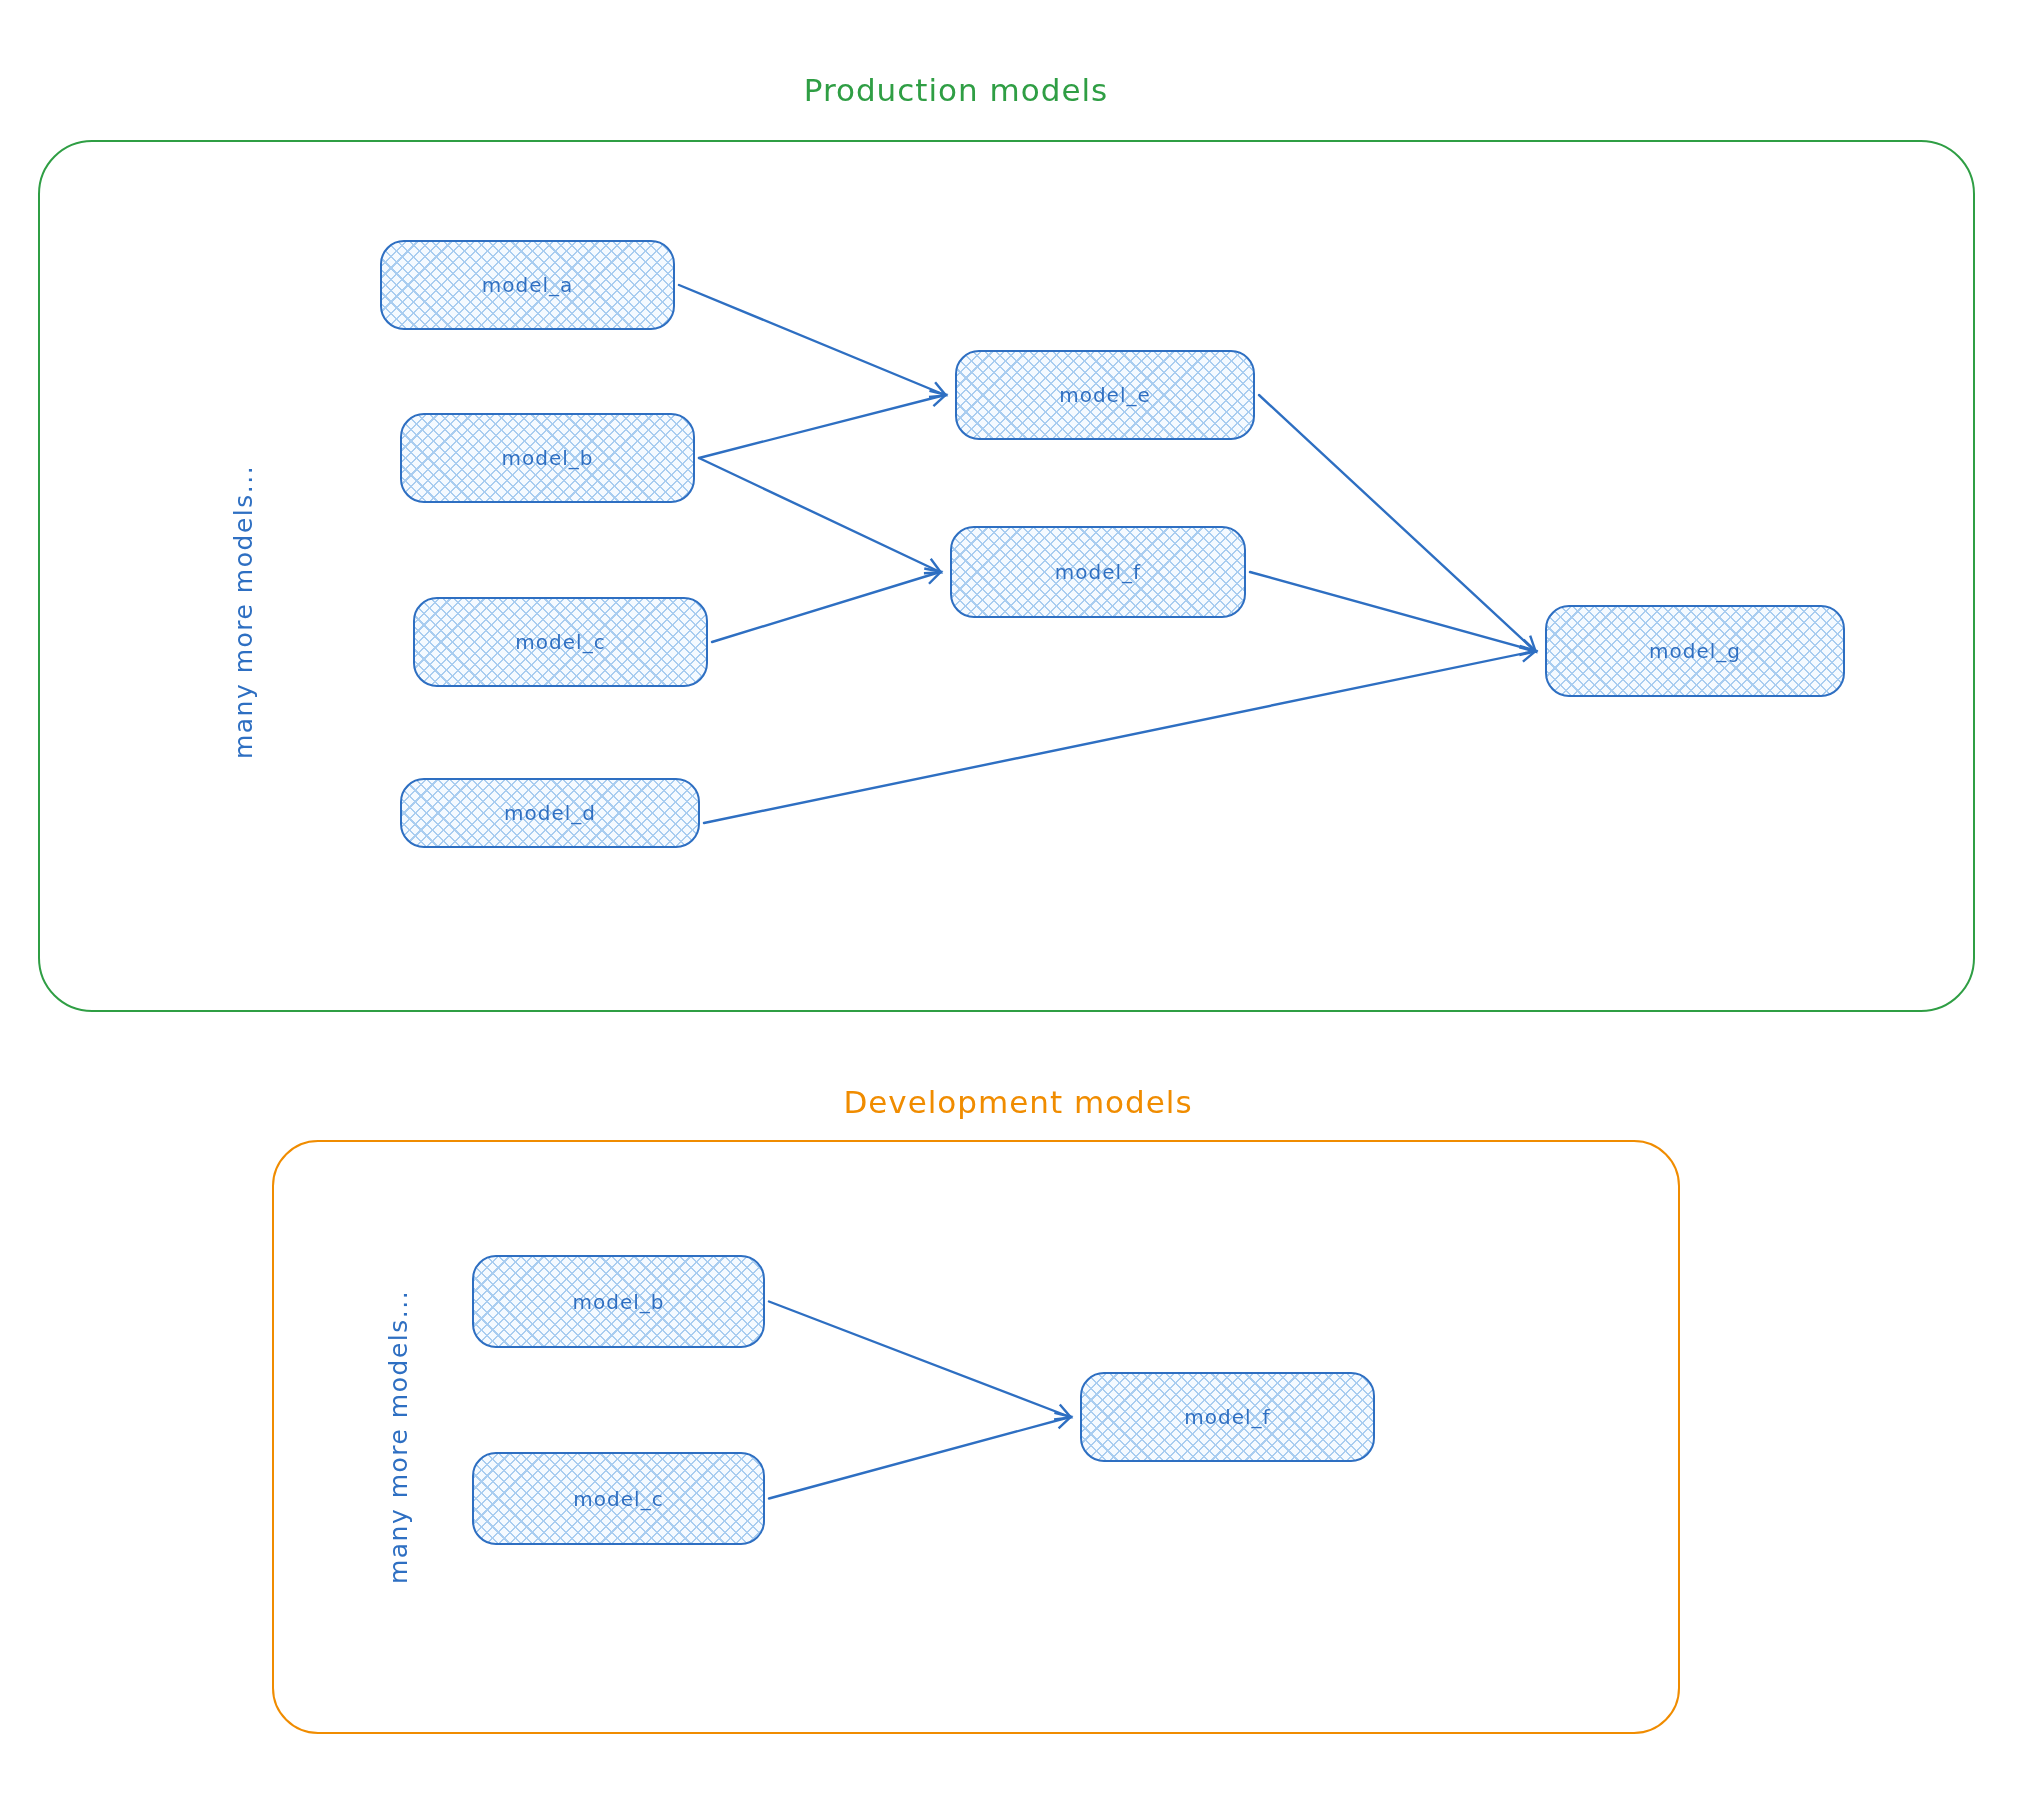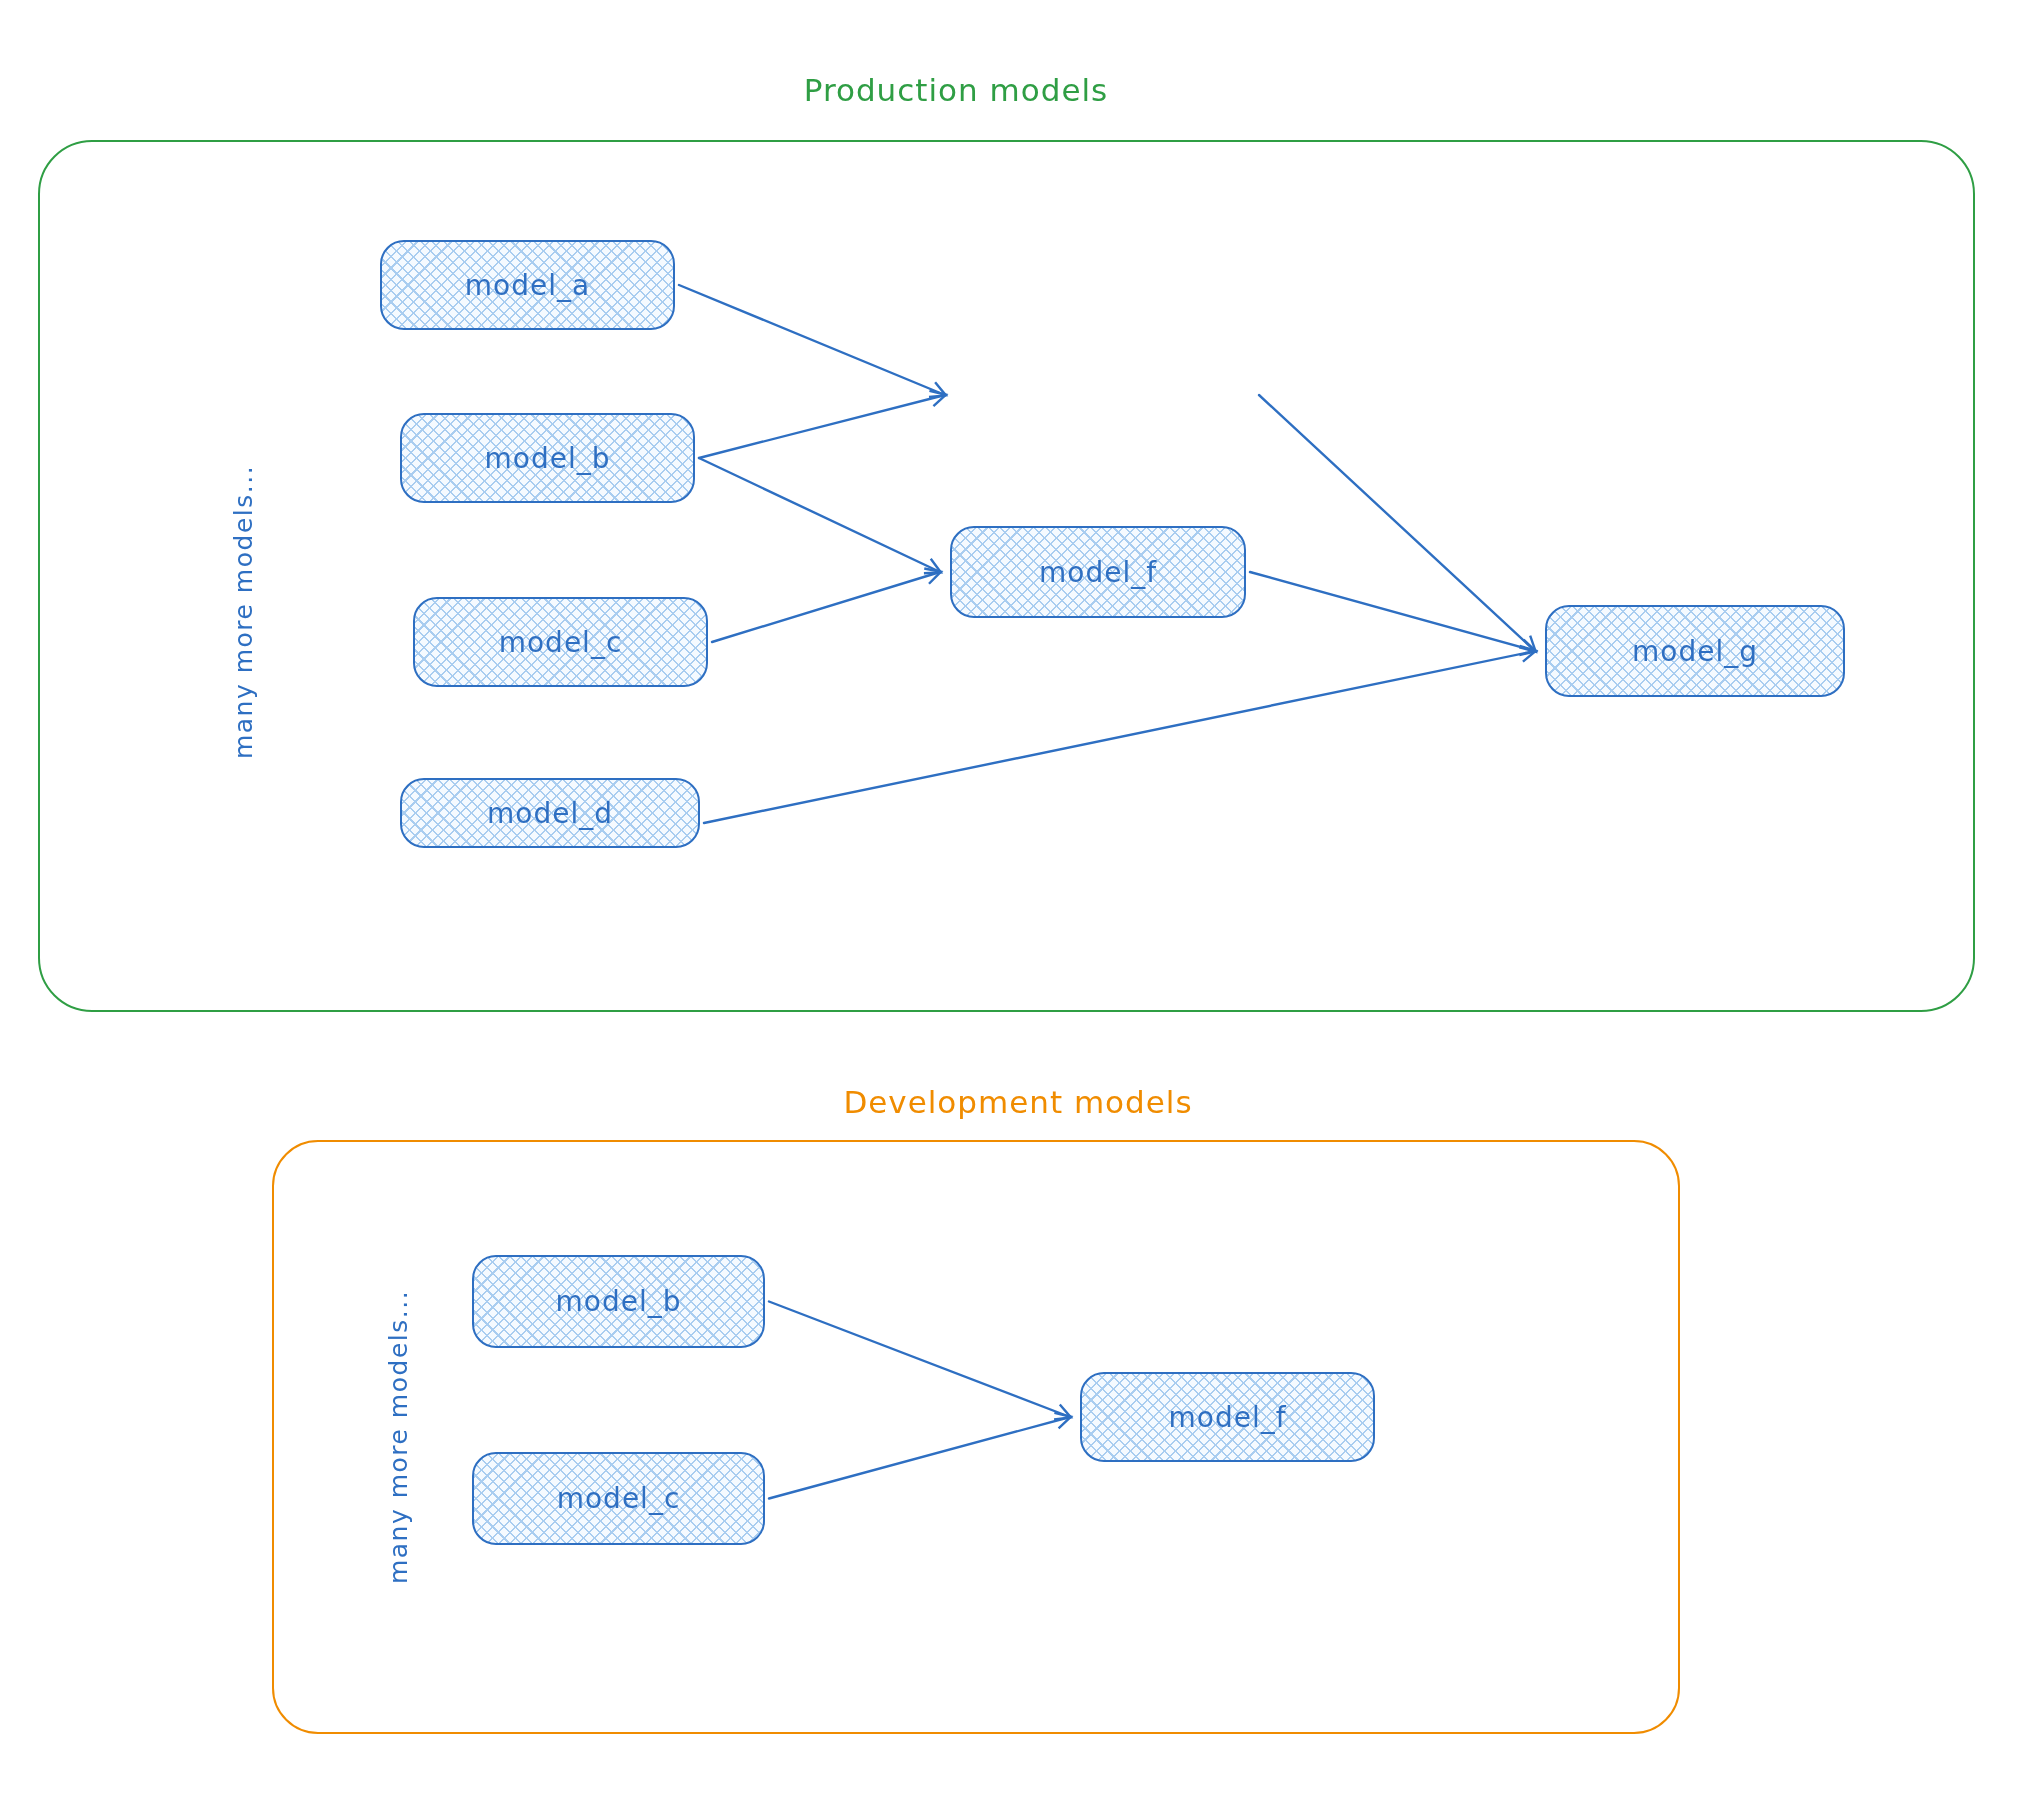--- a/index.html
+++ b/index.html
@@ -47,21 +47,21 @@
     border-radius:24px;
     background-color:var(--fillbg);
     background-image:
       repeating-linear-gradient(45deg,  var(--hatch) 0, var(--hatch) 1.5px, transparent 1.5px, transparent 8px),
       repeating-linear-gradient(135deg, var(--hatch) 0, var(--hatch) 1.5px, transparent 1.5px, transparent 8px);
     display:flex;align-items:center;justify-content:center;
     box-sizing:border-box;
   }
   .node-label{
     color:var(--blue);
-    font-size:28px;
+    font-size:20px;
     letter-spacing:1px;
     text-shadow:0 0 1px rgba(255,255,255,.8);
   }
 </style>
 </head>
 <body>
 
 <div id="canvas">
 
   <div class="section-box" style="left:38px;top:140px;width:1933px;height:868px;border-color:var(--green);border-radius:54px;"></div>
@@ -95,20 +95,23 @@
   </div>
   <div class="node" style="left:400px;top:413px;width:295px;height:90px;">
     <span class="node-label">model_b</span>
   </div>
   <div class="node" style="left:413px;top:597px;width:295px;height:90px;">
     <span class="node-label">model_c</span>
   </div>
   <div class="node" style="left:400px;top:778px;width:300px;height:70px;">
     <span class="node-label">model_d</span>
   </div>
+  <div class="node" style="left:955px;top:350px;width:300px;height:90px;">
+    <span class="node-label">model_e</span>
+  </div>
   <div class="node" style="left:950px;top:526px;width:296px;height:92px;">
     <span class="node-label">model_f</span>
   </div>
   <div class="node" style="left:1545px;top:605px;width:300px;height:92px;">
     <span class="node-label">model_g</span>
   </div>
 
   <div class="node" style="left:472px;top:1255px;width:293px;height:93px;">
     <span class="node-label">model_b</span>
   </div>

